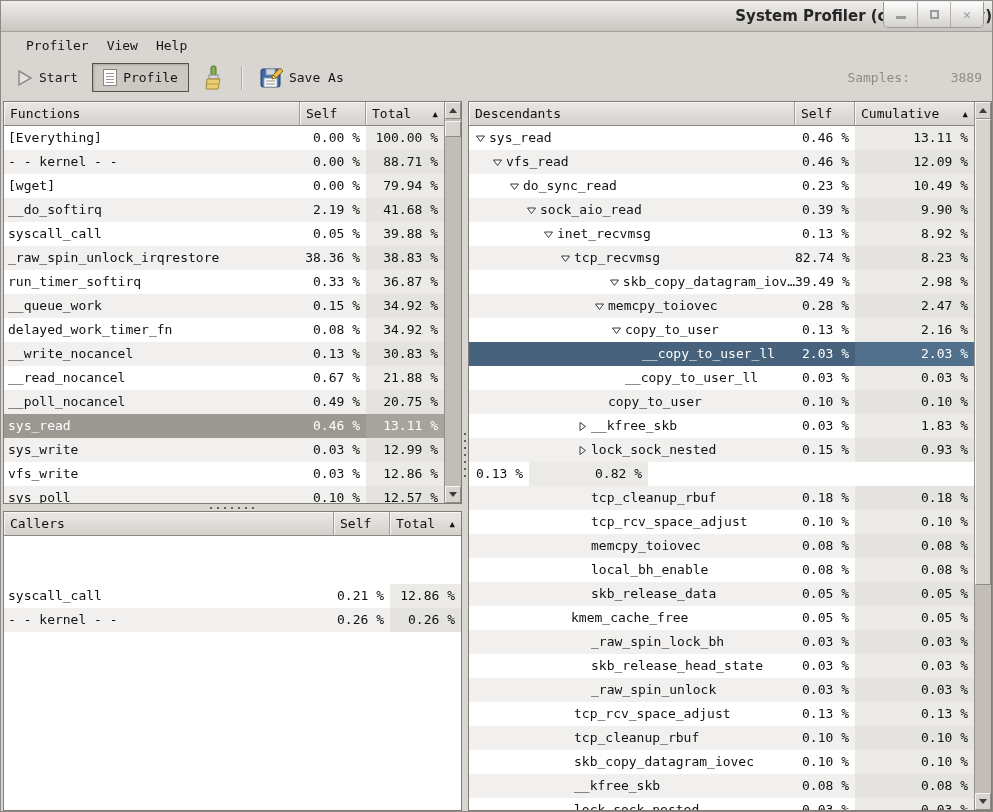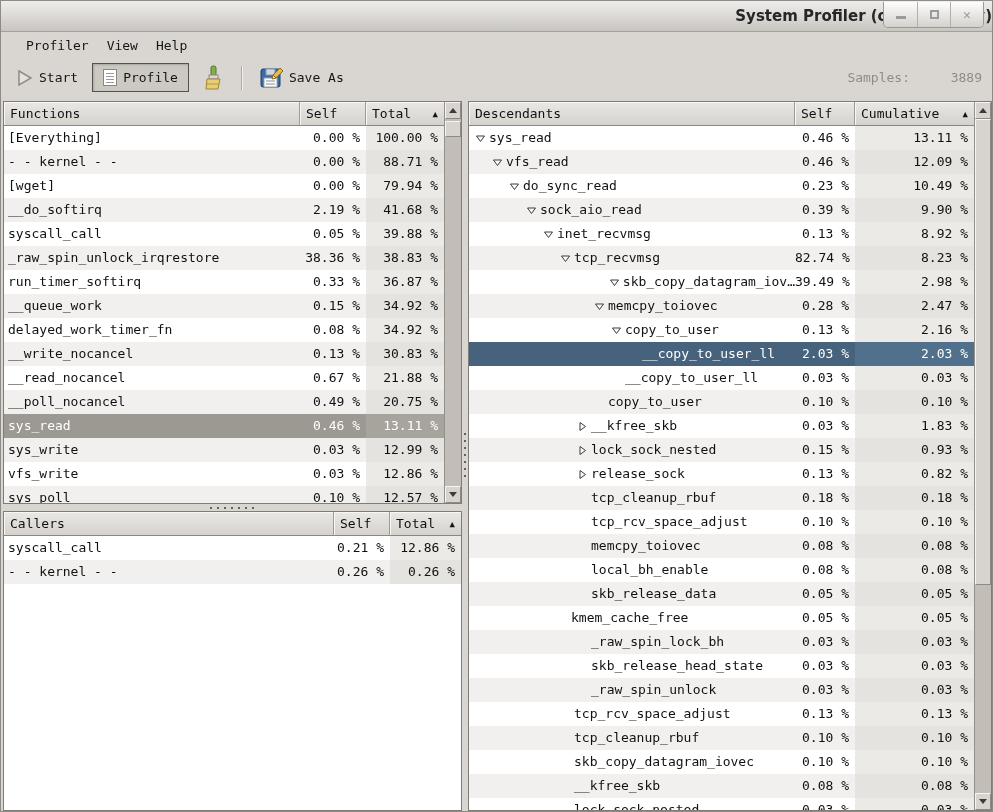--- a/index.html
+++ b/index.html
@@ -45,21 +45,21 @@
   .samples .val { min-width:72px; text-align:right; margin-right:2px; color:#8f8c87; }
 
   
   .pane { position:absolute; border:1px solid #7f7d78; background:#fff; display:flex; }
   .pane-functions   { left:2px;   top:100px; width:459px; height:403px; }
   .pane-callers     { left:2px;   top:510px; width:459px; height:300px; }
   .pane-descendants { left:467px; top:100px; width:524px; height:710px; }
 
   .tablecol { display:flex; flex-direction:column; overflow:hidden; }
   .pane-functions   .tablecol { width:440px; }
-  .pane-callers     .tablecol { width:457px; }
+  .pane-callers     .tablecol { width:457px;gap:48px; }
   .pane-descendants .tablecol { width:505px; }
 
   .thead { display:flex; height:24px; flex:none; }
   .hcell { display:flex; align-items:center; height:24px; padding:0 6px;
            background:linear-gradient(#eae8e5,#d5d2cd);
            border-right:1px solid #9f9c97; border-bottom:1px solid #8b8883;
            box-shadow:inset 1px 1px 0 #f8f7f5; overflow:hidden; white-space:nowrap; }
   .hcell:last-child { border-right:none; }
   .sort-arrow { margin-left:auto; font-size:9px; color:#141414; padding-left:6px; }
 
@@ -435,23 +435,20 @@
             <span class="c cnum col-sort">1.83 %</span>
           </div>
           <div class="trow">
             <span class="c cname col-name" style="padding-left: 108px;"><span class="exp"><svg width="11" height="11">
                   <polygon points="3,1.5 3,9.5 8.5,5.5" fill="#fdfdfd" stroke="#3a3a3a"></polygon>
                 </svg></span><span>lock_sock_nested</span></span>
             <span class="c cnum col-self">0.15 %</span>
             <span class="c cnum col-sort">0.93 %</span>
           </div>
           <div class="trow">
-            <span class="c cname col-name" style="padding-left: 108px;"><span class="exp"><svg width="11" height="11">
-                  <polygon points="3,1.5 3,9.5 8.5,5.5" fill="#fdfdfd" stroke="#3a3a3a"></polygon>
-                </svg></span><span>release_sock</span></span>
             <span class="c cnum col-self">0.13 %</span>
             <span class="c cnum col-sort">0.82 %</span>
           </div>
           <div class="trow">
             <span class="c cname col-name" style="padding-left: 108px;"><span class="exp"></span><span>tcp_cleanup_rbuf</span></span>
             <span class="c cnum col-self">0.18 %</span>
             <span class="c cnum col-sort">0.18 %</span>
           </div>
           <div class="trow">
             <span class="c cname col-name" style="padding-left: 108px;"><span class="exp"></span><span>tcp_rcv_space_adjust</span></span>

